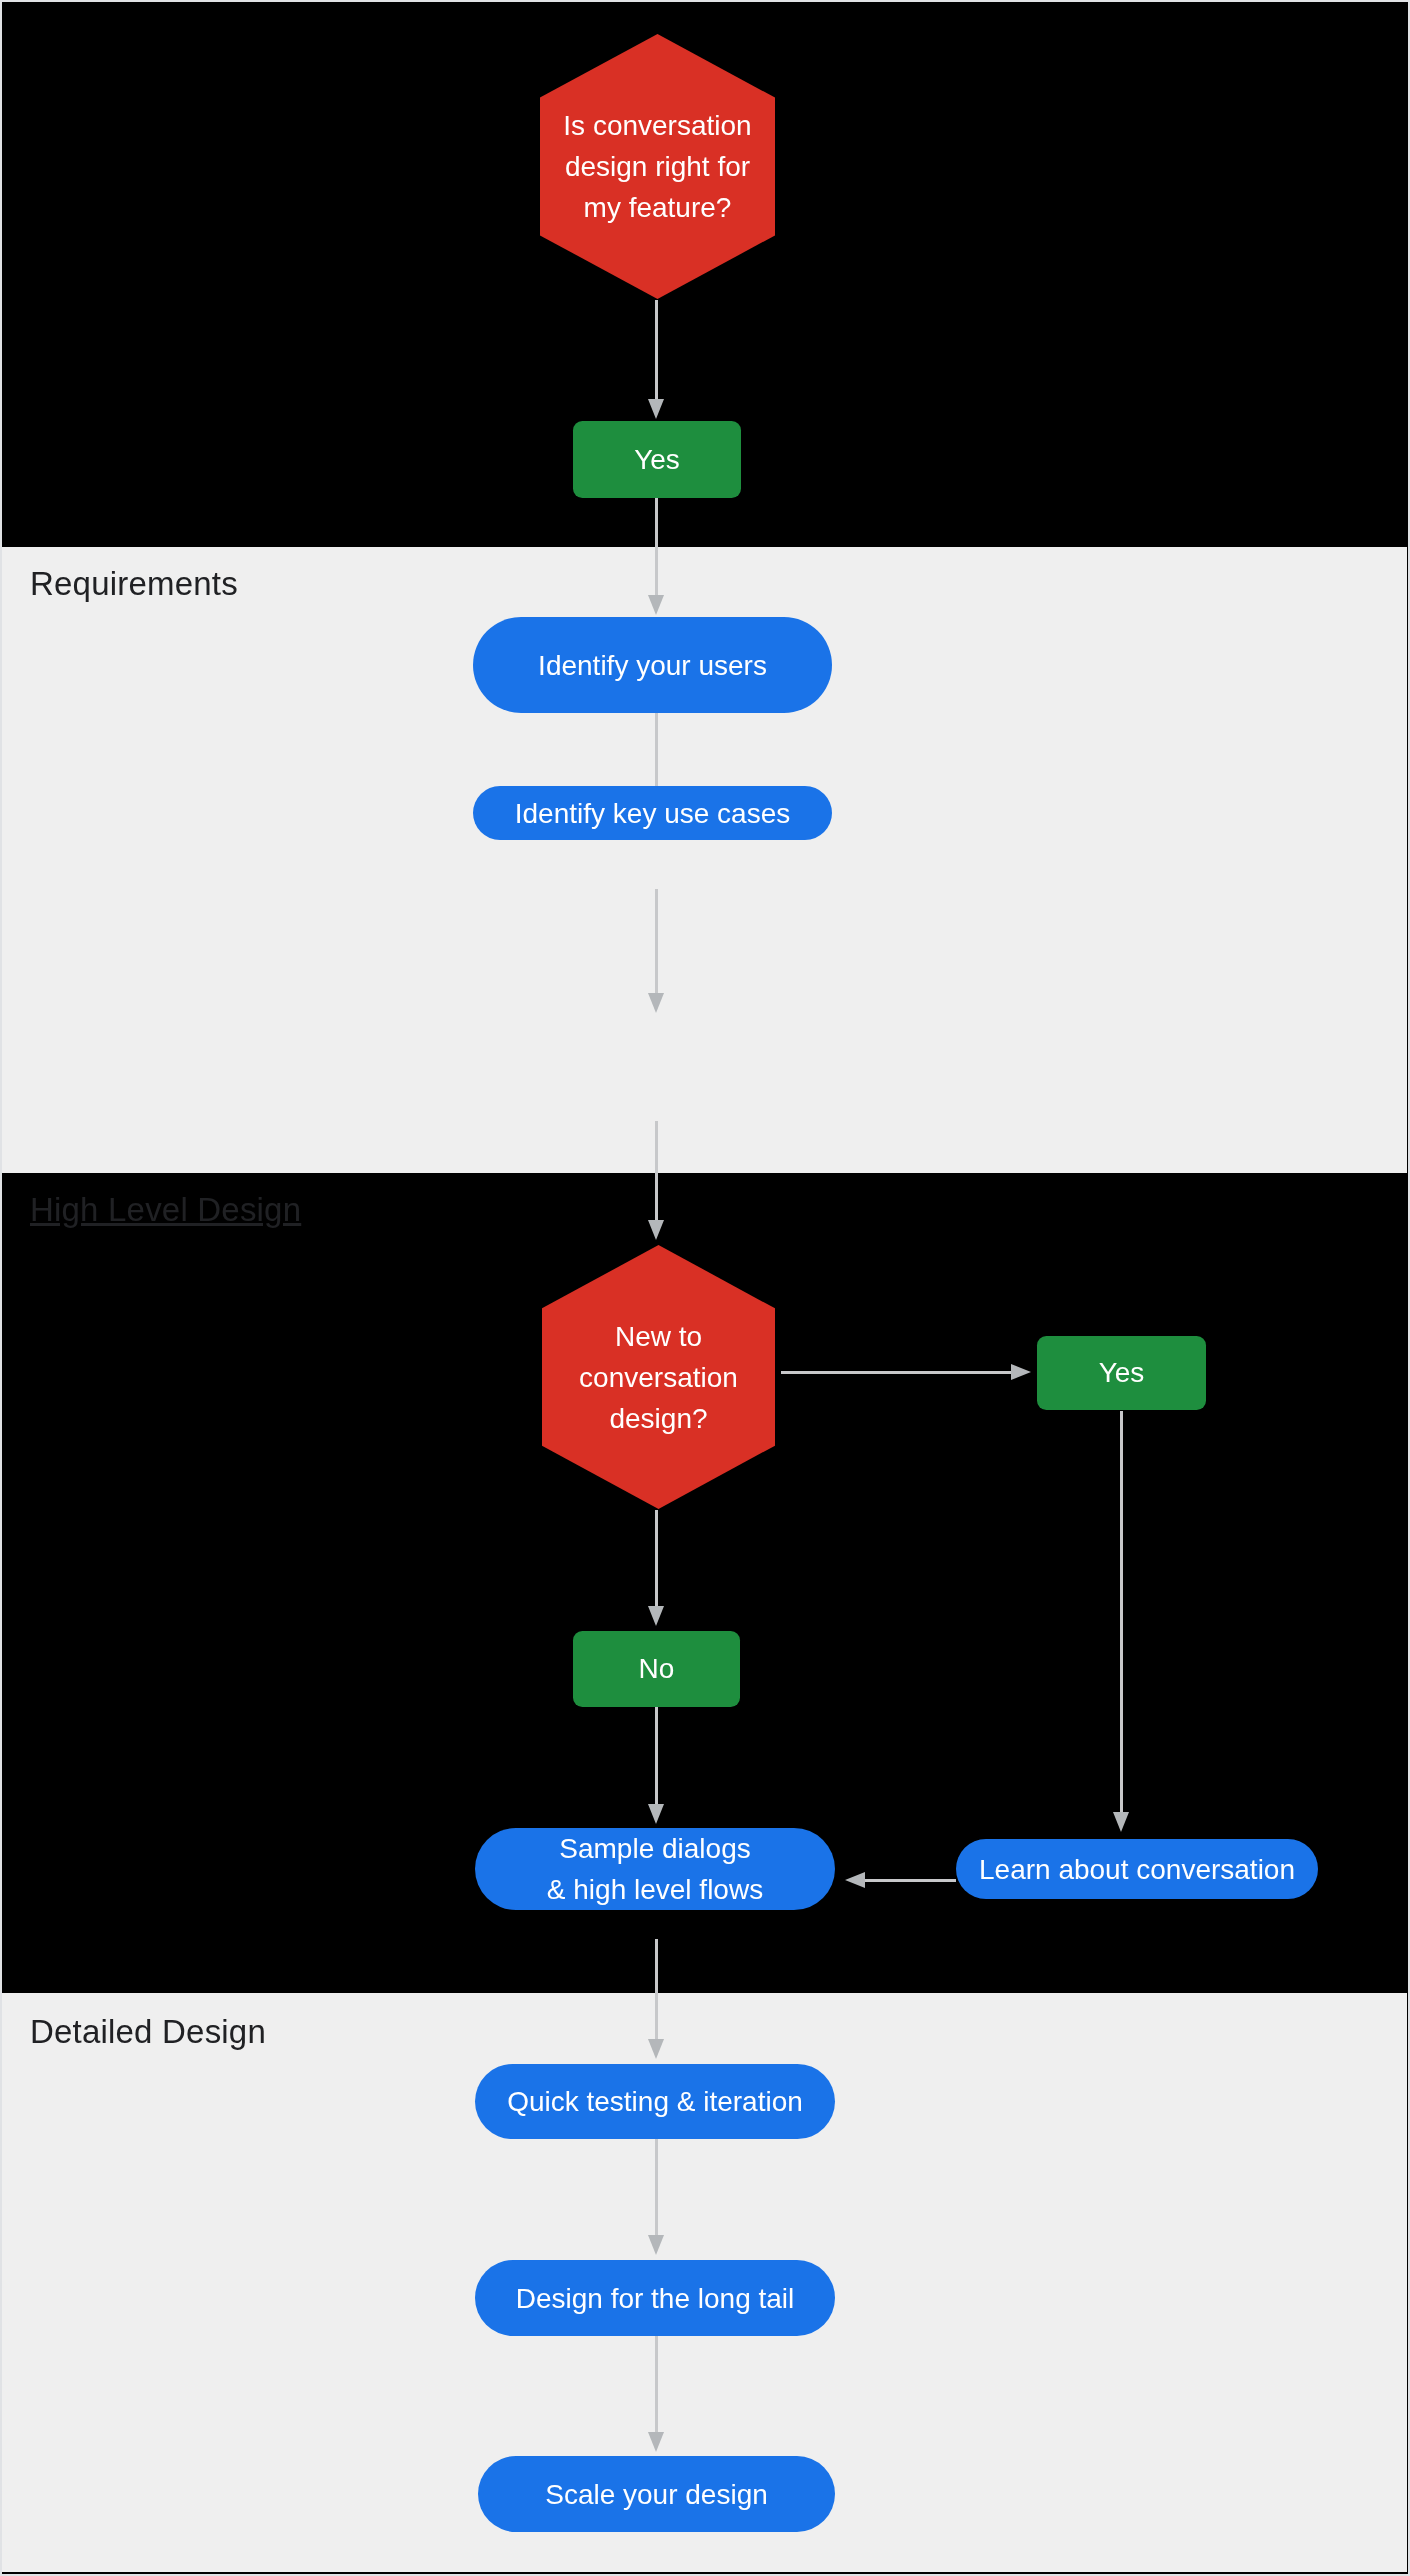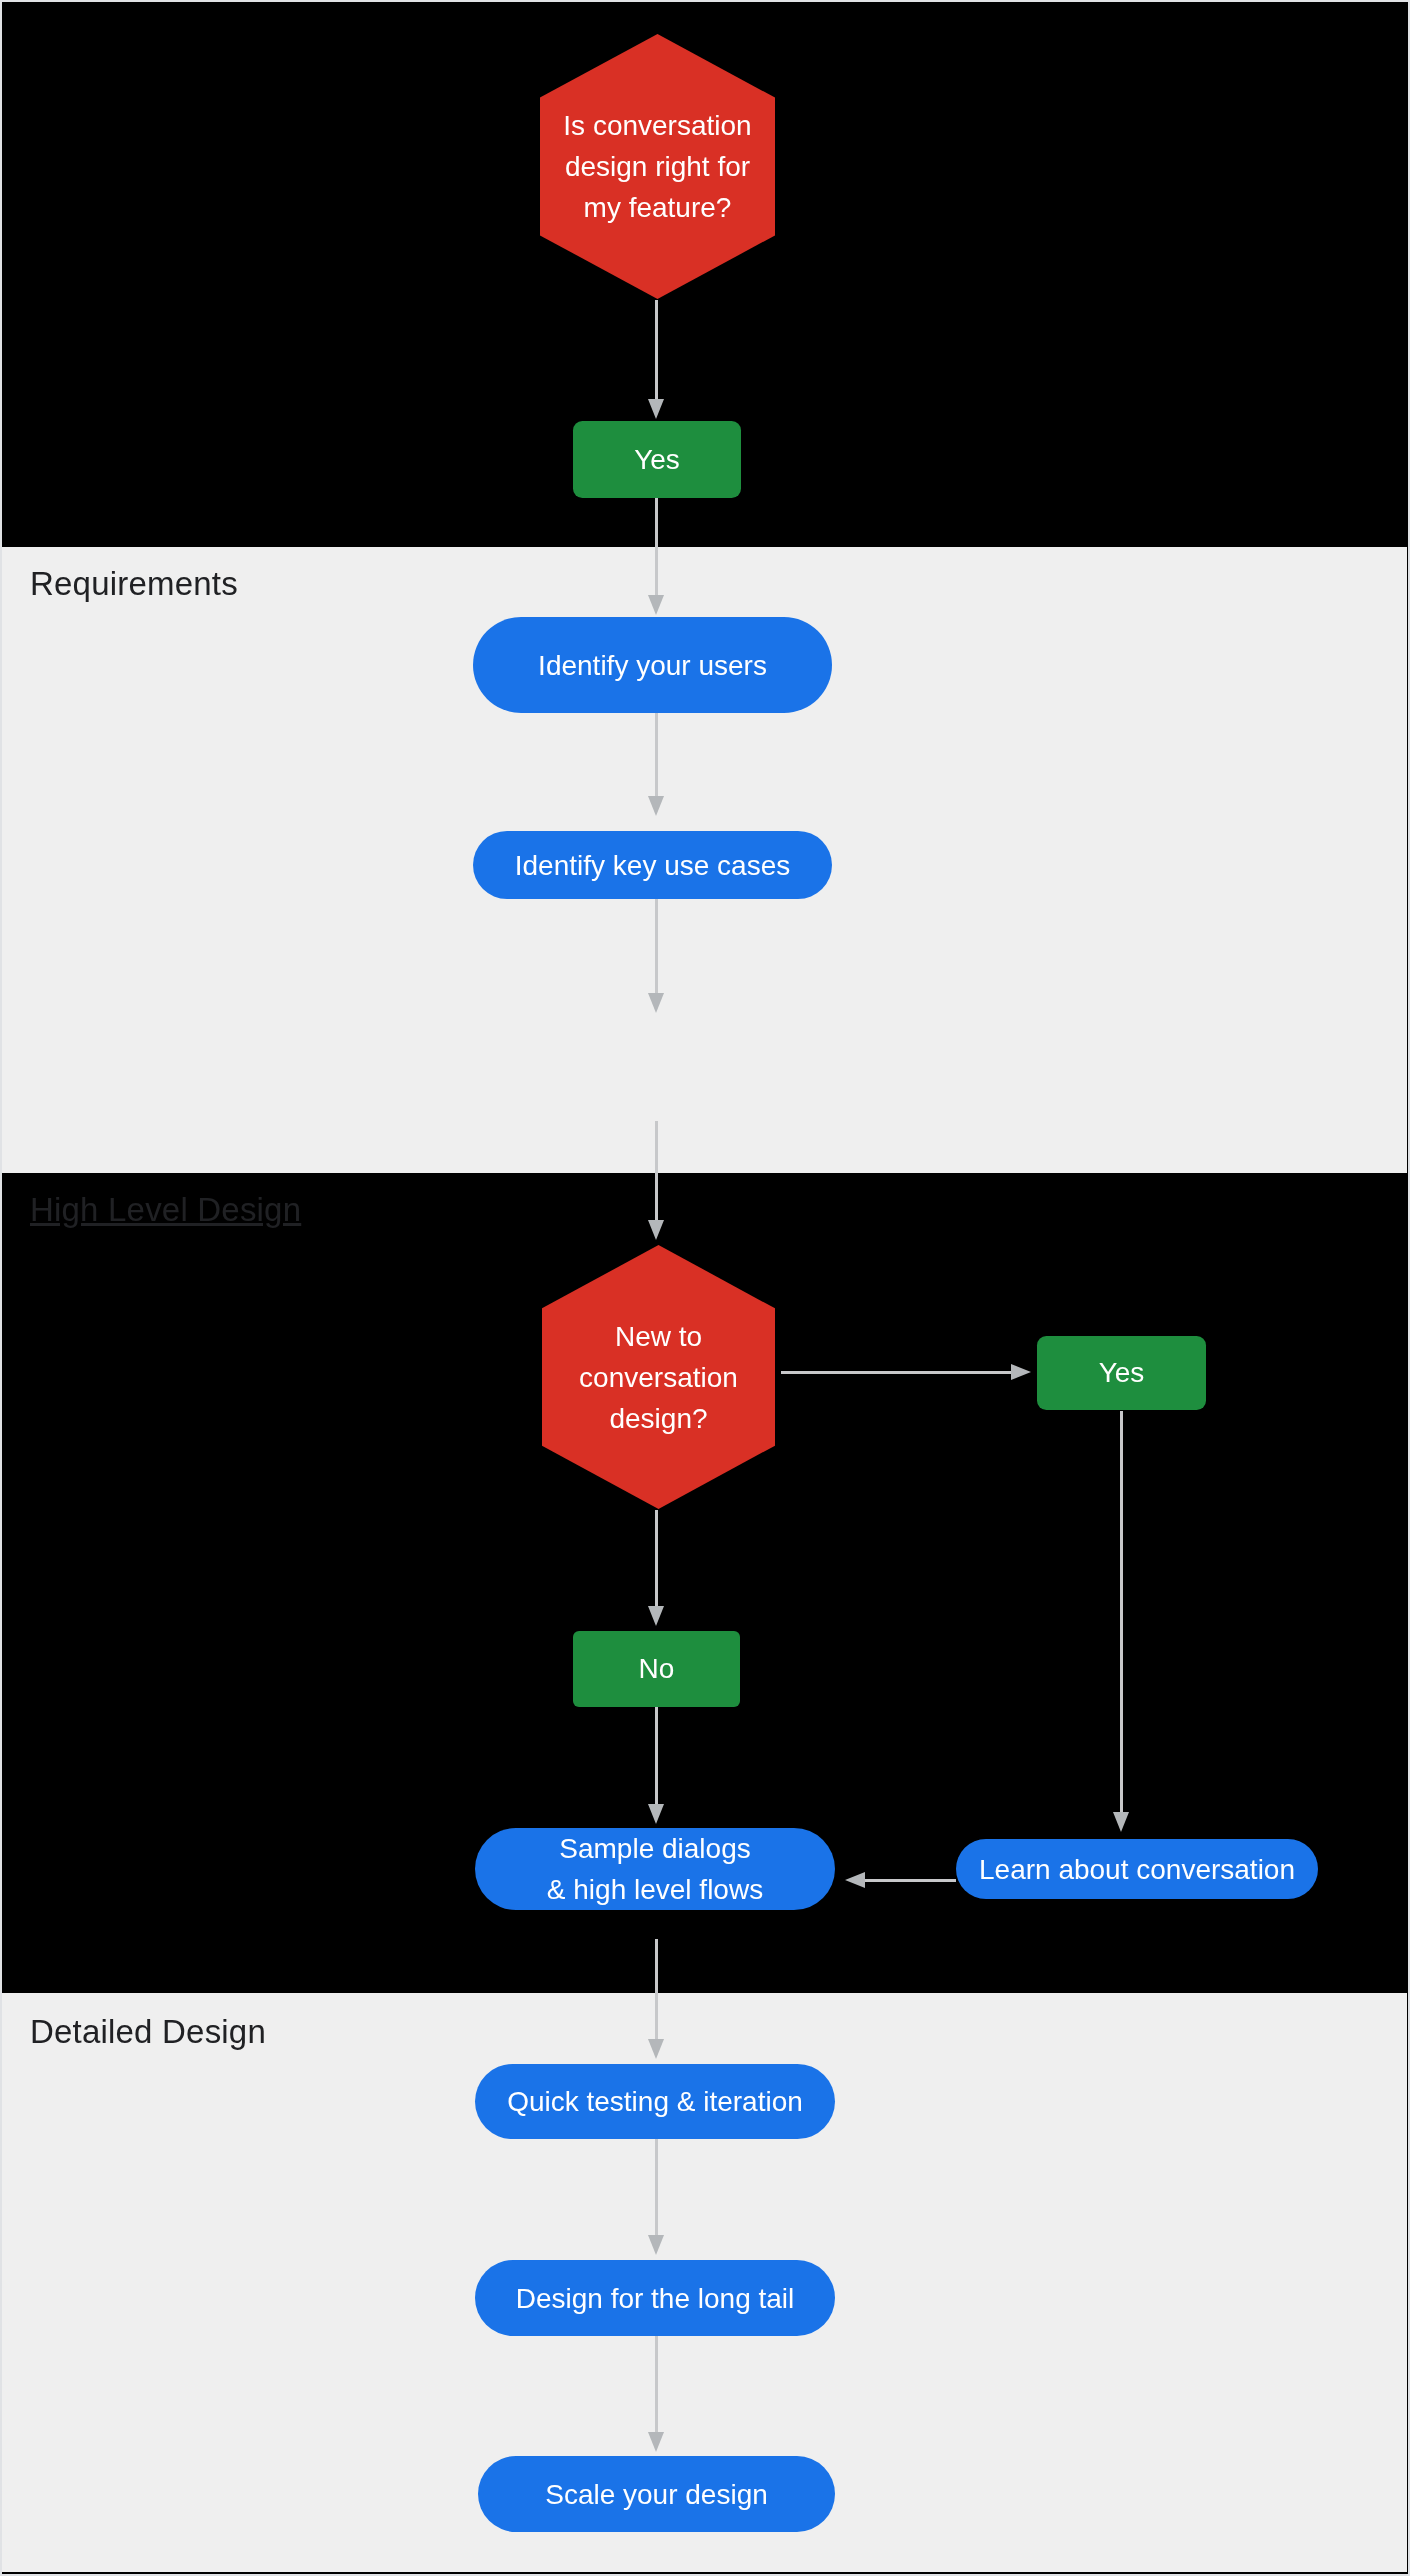--- a/index.html
+++ b/index.html
@@ -97,25 +97,25 @@
   </div>
 
   <div class="hex" style="left:540px;top:1243px;width:233px;height:264px;">
     <span>New to</span>
     <span>conversation</span>
     <span>design?</span>
   </div>
 
   <div class="btn" style="left:571px;top:419px;width:168px;height:77px;">Yes</div>
   <div class="btn" style="left:1035px;top:1334px;width:169px;height:74px;">Yes</div>
-  <div class="btn" style="left:571px;top:1629px;width:167px;height:76px;border-radius:6px;">No</div>
+  <div class="btn" style="left:571px;top:1629px;width:167px;height:76px;">No</div>
 
   <div class="pill" style="left:471px;top:615px;width:359px;height:96px;">Identify your users</div>
 
-  <div class="pill" style="left:471px;top:829px;width:359px;height:68px;">Identify key use cases</div>
+  <div class="pill" style="left:471px;top:784px;width:359px;height:54px;">Identify key use cases</div>
 
 
   <div class="pill" style="left:473px;top:1826px;width:360px;height:82px;">
     <span>Sample dialogs</span>
     <span>&amp; high level flows</span>
   </div>
 
   <div class="pill" style="left:954px;top:1837px;width:362px;height:60px;">Learn about conversation</div>
 
   <div class="pill" style="left:473px;top:2062px;width:360px;height:75px;">Quick testing &amp; iteration</div>

